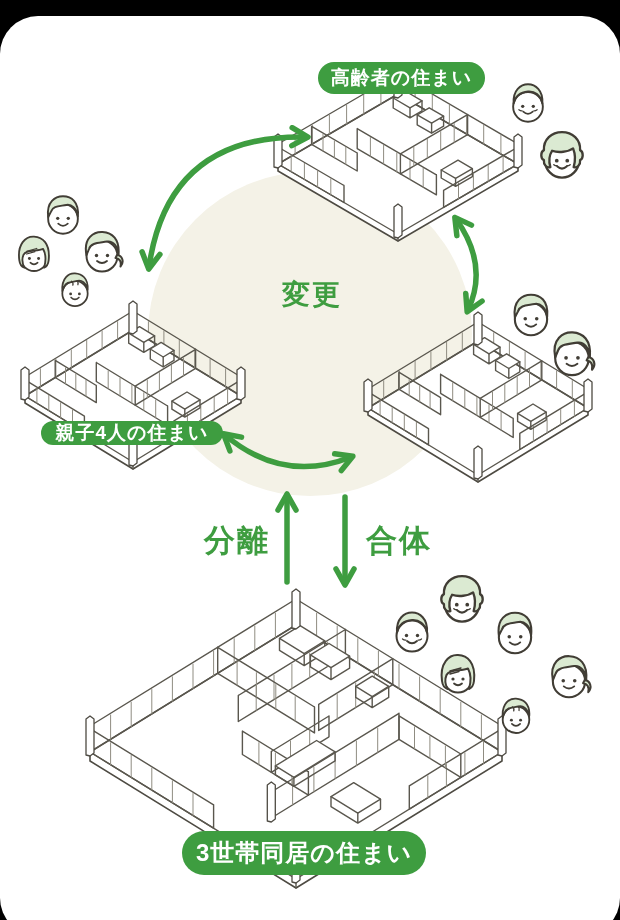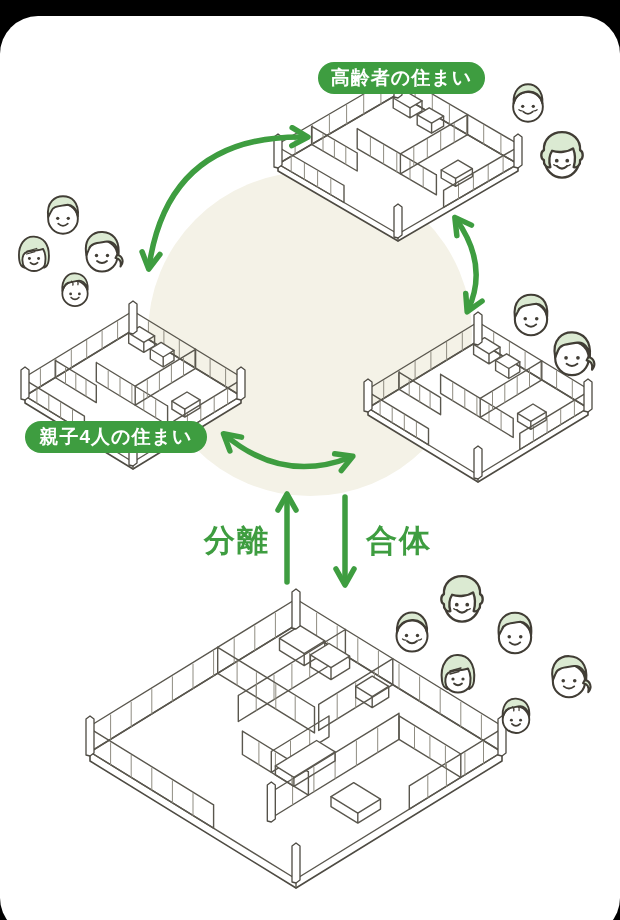--- a/index.html
+++ b/index.html
@@ -11,21 +11,21 @@
   #plans path{fill:none;stroke:#5a574e;stroke-width:1.4;stroke-linejoin:round;stroke-linecap:round;}
   #plans path.lt{stroke:#8f8c81;stroke-width:1;}
   #plans path.slab{fill:#fff;stroke:#4e4b43;stroke-width:1.6;}
   #plans path.post{fill:#fff;stroke:#4e4b43;stroke-width:1.3;}
   #plans path.boxface{fill:#fff;stroke:#5a574e;}
   
   #arrows path{fill:none;stroke:#3e9d40;stroke-width:5.5;stroke-linecap:round;}
   
   .pill{position:absolute;background:#3e9d40;color:#fff;border-radius:999px;display:flex;align-items:center;justify-content:center;font-weight:700;letter-spacing:1px;white-space:nowrap;}
   .pill.p1{left:318px;top:46px;width:167px;height:32px;font-size:19px;}
-  .pill.p2{left:25px;top:405px;width:182px;height:32px;font-size:19px;text-align:center;}
+  .pill.p2{left:41px;top:405px;width:182px;height:24px;font-size:19px;text-align:center;}
   .pill.p3{left:377px;top:446px;width:175px;height:32px;font-size:19px;}
   .pill.p4{left:182px;top:815px;width:244px;height:44px;font-size:24px;}
   .center-caption{position:absolute;left:162px;top:262px;width:300px;text-align:center;color:#3e9d40;font-size:28px;line-height:34px;font-weight:700;letter-spacing:2px;}
   .action-label{position:absolute;color:#3e9d40;font-size:31px;font-weight:700;letter-spacing:2px;}
   .action-label.sep{left:204px;top:504px;}
   .action-label.mrg{left:366px;top:504px;}
   .face{position:absolute;}
   .defs-store{position:absolute;width:0;height:0;overflow:hidden;}
 </style>
 </head>
@@ -272,20 +272,22 @@
     </svg>
   <svg class="face" style="left:544px;top:636px;width:50px;height:50px" viewBox="0 0 48 48">
       <use href="#f-woman"></use>
     </svg>
   <svg class="face" style="left:494px;top:678px;width:44px;height:44px" viewBox="0 0 48 48">
       <use href="#f-boy"></use>
     </svg>
 
   <div class="pill p1">高齢者の住まい</div>
   <div class="pill p2">親子4人の住まい</div>
+  <div class="pill p4">3世帯同居の住まい</div>
 
   <div class="center-caption">
+    <span style="display:block">変更</span>
   </div>
 
   <div class="action-label sep">分離</div>
   <div class="action-label mrg">合体</div>
 
 </div>
 
 </body></html>

